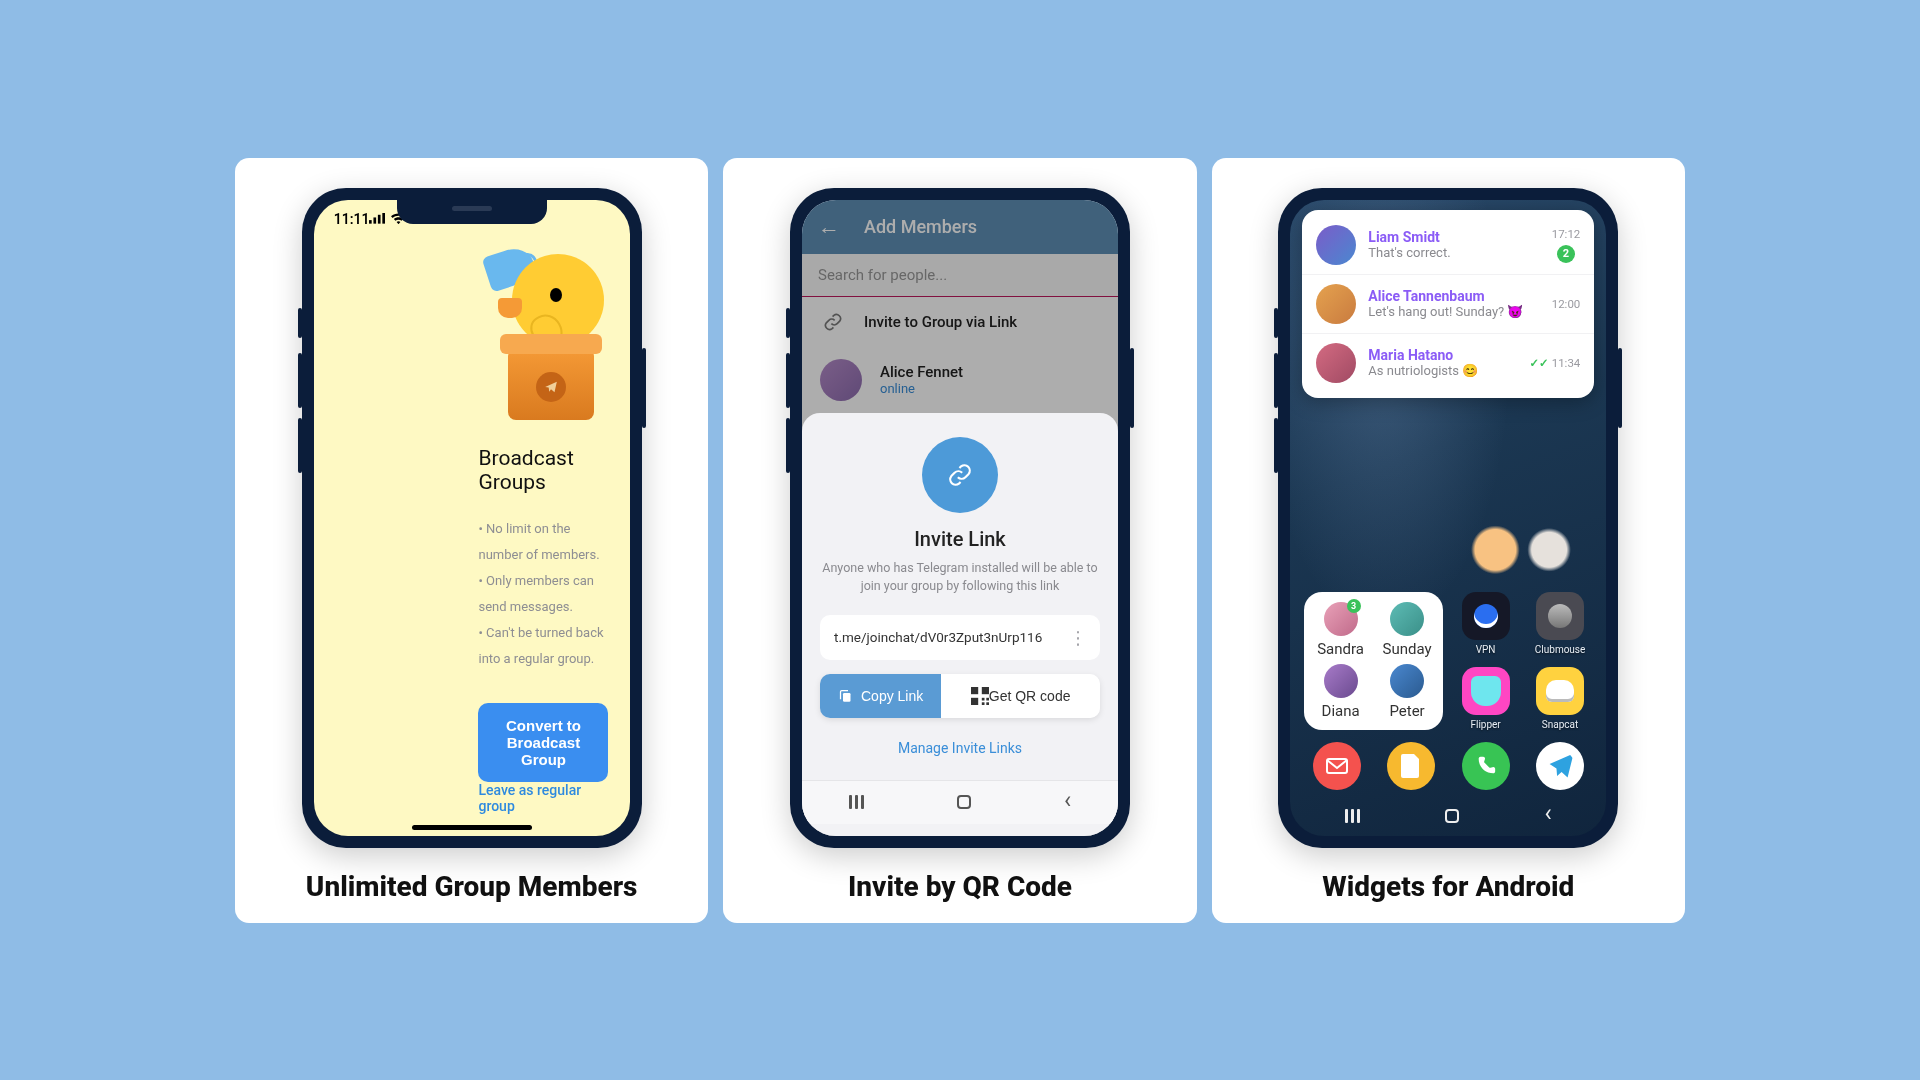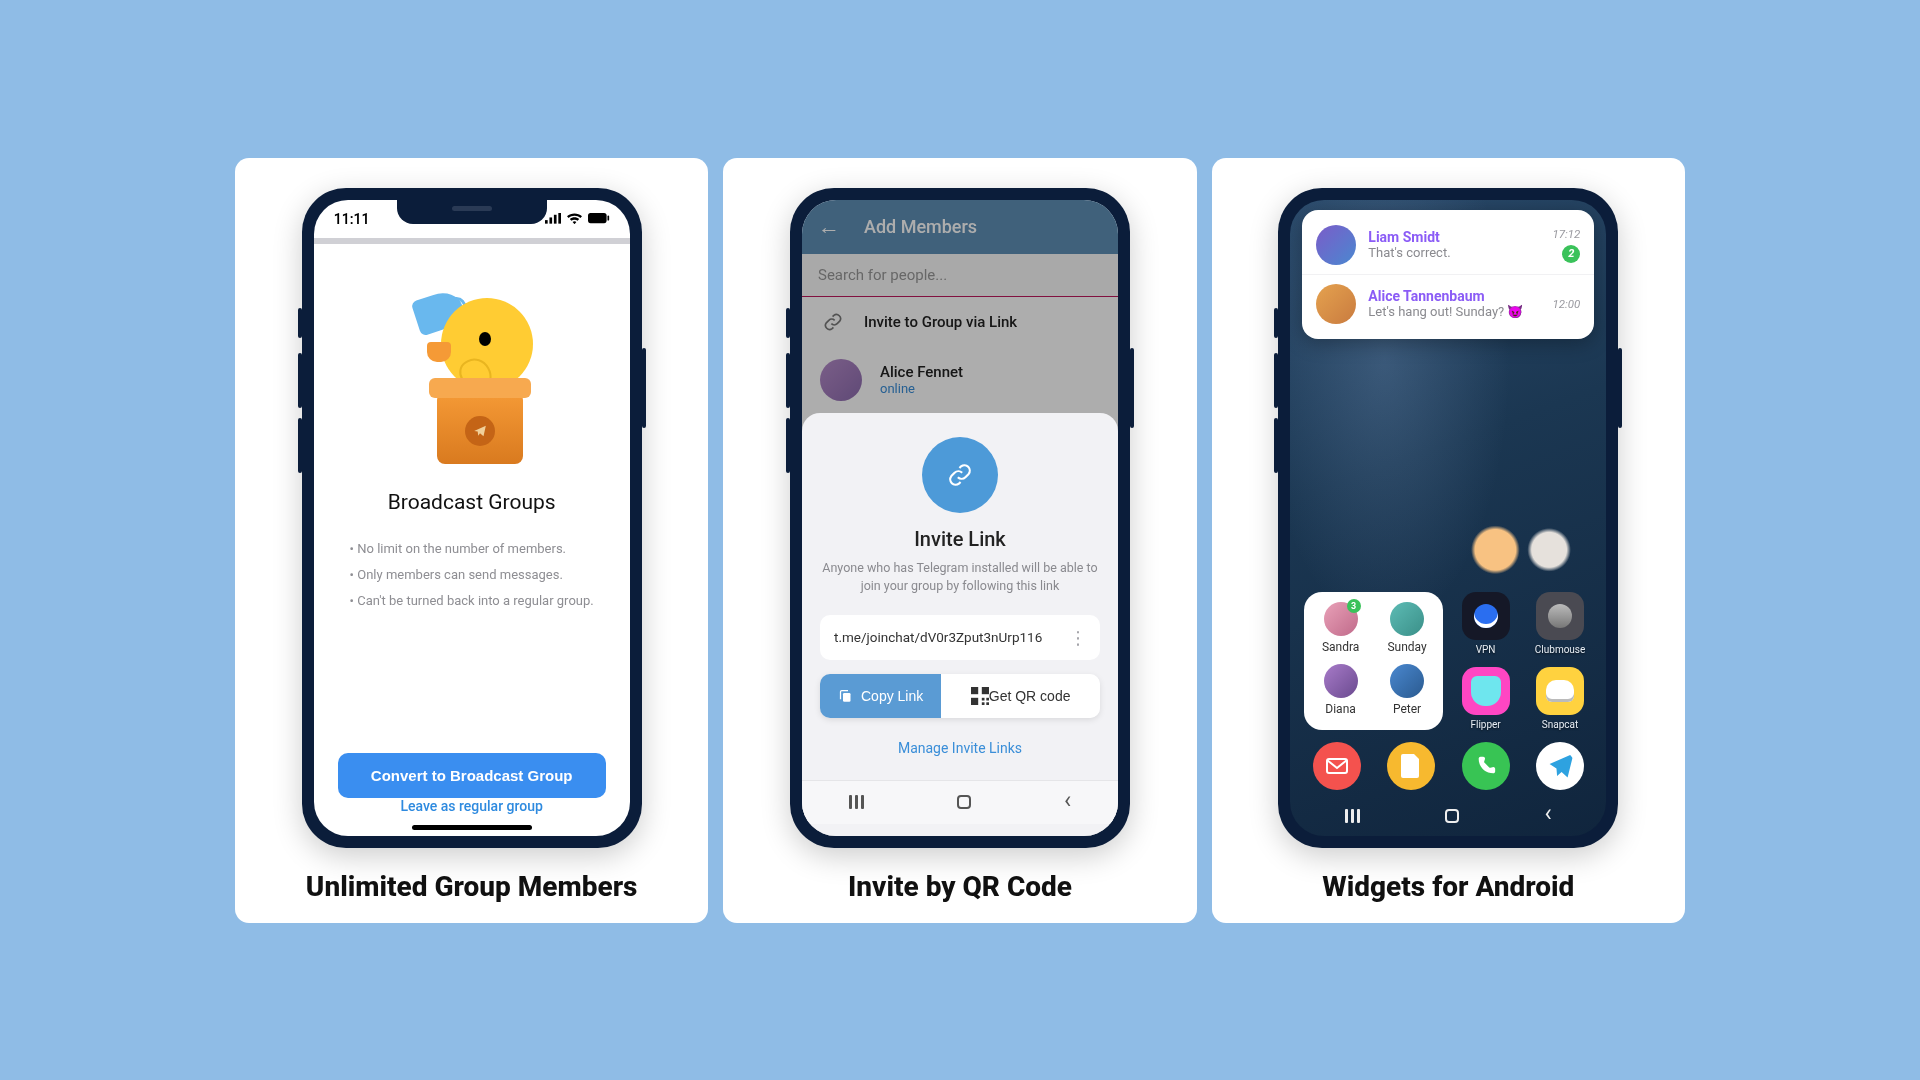--- a/index.html
+++ b/index.html
@@ -53,21 +53,21 @@
   .phone .side-btn.l3 { left:-4px; top:230px; width:4px; height:55px; }
   .phone .side-btn.r1 { right:-4px; top:160px; width:4px; height:80px; }
   .screen {
     width: 100%; height: 100%;
     border-radius: 34px;
     overflow: hidden;
     position: relative;
   }
 
   
-  .screen1 { background:#ffffff; display:flex; flex-direction:column; }
+  .screen1 { background:#fef9c3; display:flex; }
   .notch {
     position:absolute; top:0; left:50%; transform:translateX(-50%);
     width:150px; height:24px; background:#0b1d3a;
     border-bottom-left-radius:16px; border-bottom-right-radius:16px;
     z-index:10;
     display:flex; justify-content:center; align-items:flex-start;
   }
   .notch::after {
     content:""; width:40px; height:5px; background:#2a3a55; border-radius:4px; margin-top:6px;
   }
@@ -199,31 +199,31 @@
     border-bottom:1px solid #f1f1f3;
   }
   .chat-row:last-child { border-bottom:none; }
   .chat-row .avatar { width:40px; height:40px; border-radius:50%; flex-shrink:0; }
   .av-a { background:linear-gradient(135deg,#7b5cc9,#4a88d0); }
   .av-b { background:linear-gradient(135deg,#e5a24f,#c97b3f); }
   .av-c { background:linear-gradient(135deg,#d46b82,#a04a63); }
   .chat-row .body { flex:1; min-width:0; }
   .chat-row .name { font-size:14px; font-weight:700; color:#8b5cf6; }
   .chat-row .msg { font-size:13px; color:#8a8a8f; white-space:nowrap; overflow:hidden; text-overflow:ellipsis; }
-  .chat-row .meta { display:flex; flex-direction:column; align-items:flex-end; gap:4px;font-style:italic; }
+  .chat-row .meta { display:flex; flex-direction:column; align-items:center; gap:4px; }
   .chat-row .time { font-size:11.5px; color:#9a9aa0; display:flex; align-items:center; gap:3px; }
   .badge-unread { background:#3ac25a; color:#fff; font-size:11px; font-weight:700; border-radius:10px; min-width:18px; height:18px; display:flex; align-items:center; justify-content:center; padding:0 5px; }
   .dblcheck { color:#3ac25a; font-weight:700; }
 
   .home-grid { margin-top:auto; display:grid; grid-template-columns:repeat(4,1fr); gap:12px 10px; padding:4px 2px 6px; }
   .contacts-widget {
     grid-column:1/3; grid-row:1/3; background:#fff; border-radius:18px;
     display:grid; grid-template-columns:1fr 1fr; padding:10px 6px; gap:6px;
   }
-  .contact-mini { display:flex; flex-direction:column; align-items:center; font-size:12px; color:#333; }
+  .contact-mini { display:flex; flex-direction:column; align-items:center; font-size:15px; color:#333; }
   .contact-mini .a { width:34px; height:34px; border-radius:50%; margin-bottom:4px; position:relative; }
   .cm-a .a{background:linear-gradient(135deg,#e9a1b8,#c06a8a);} 
   .cm-b .a{background:linear-gradient(135deg,#5dbcb5,#3a8f88);} 
   .cm-c .a{background:linear-gradient(135deg,#a87bc9,#6a4a8f);} 
   .cm-d .a{background:linear-gradient(135deg,#4a88d0,#2a5a8f);} 
   .cm-a .a::after { content:"3"; position:absolute; top:-3px; right:-3px; background:#3ac25a; color:#fff; font-size:9px; border-radius:50%; width:14px; height:14px; display:flex; align-items:center; justify-content:center; font-weight:700; }
 
   .app-icon { display:flex; flex-direction:column; align-items:center; gap:4px; cursor:pointer; }
   .app-icon .tile { width:48px; height:48px; border-radius:14px; display:flex; align-items:center; justify-content:center; font-size:22px; }
   .app-icon .lbl { font-size:10px; color:#e8eef5; text-shadow:0 1px 2px rgba(0,0,0,.6); }
@@ -423,20 +423,33 @@
           <div class="chat-row">
             <div class="avatar av-b"></div>
             <div class="body">
               <div class="name">Alice Tannenbaum</div>
               <div class="msg">Let's hang out! Sunday? 😈</div>
             </div>
             <div class="meta">
               <div class="time">12:00</div>
             </div>
           </div>
+          <div class="chat-row">
+            <div class="avatar av-c"></div>
+            <div class="body">
+              <div class="name">Maria Hatano</div>
+              <div class="msg">As nutriologists 😊</div>
+            </div>
+            <div class="meta">
+              <div class="time">
+                  <span class="dblcheck">✓✓</span>
+                  <span>11:34</span>
+                </div>
+            </div>
+          </div>
         </div>
 
         <div class="home-grid">
           <div class="contacts-widget">
             <div class="contact-mini cm-a">
                 <div class="a"></div>
                 <span>Sandra</span>
               </div>
             <div class="contact-mini cm-b">
                 <div class="a"></div>

